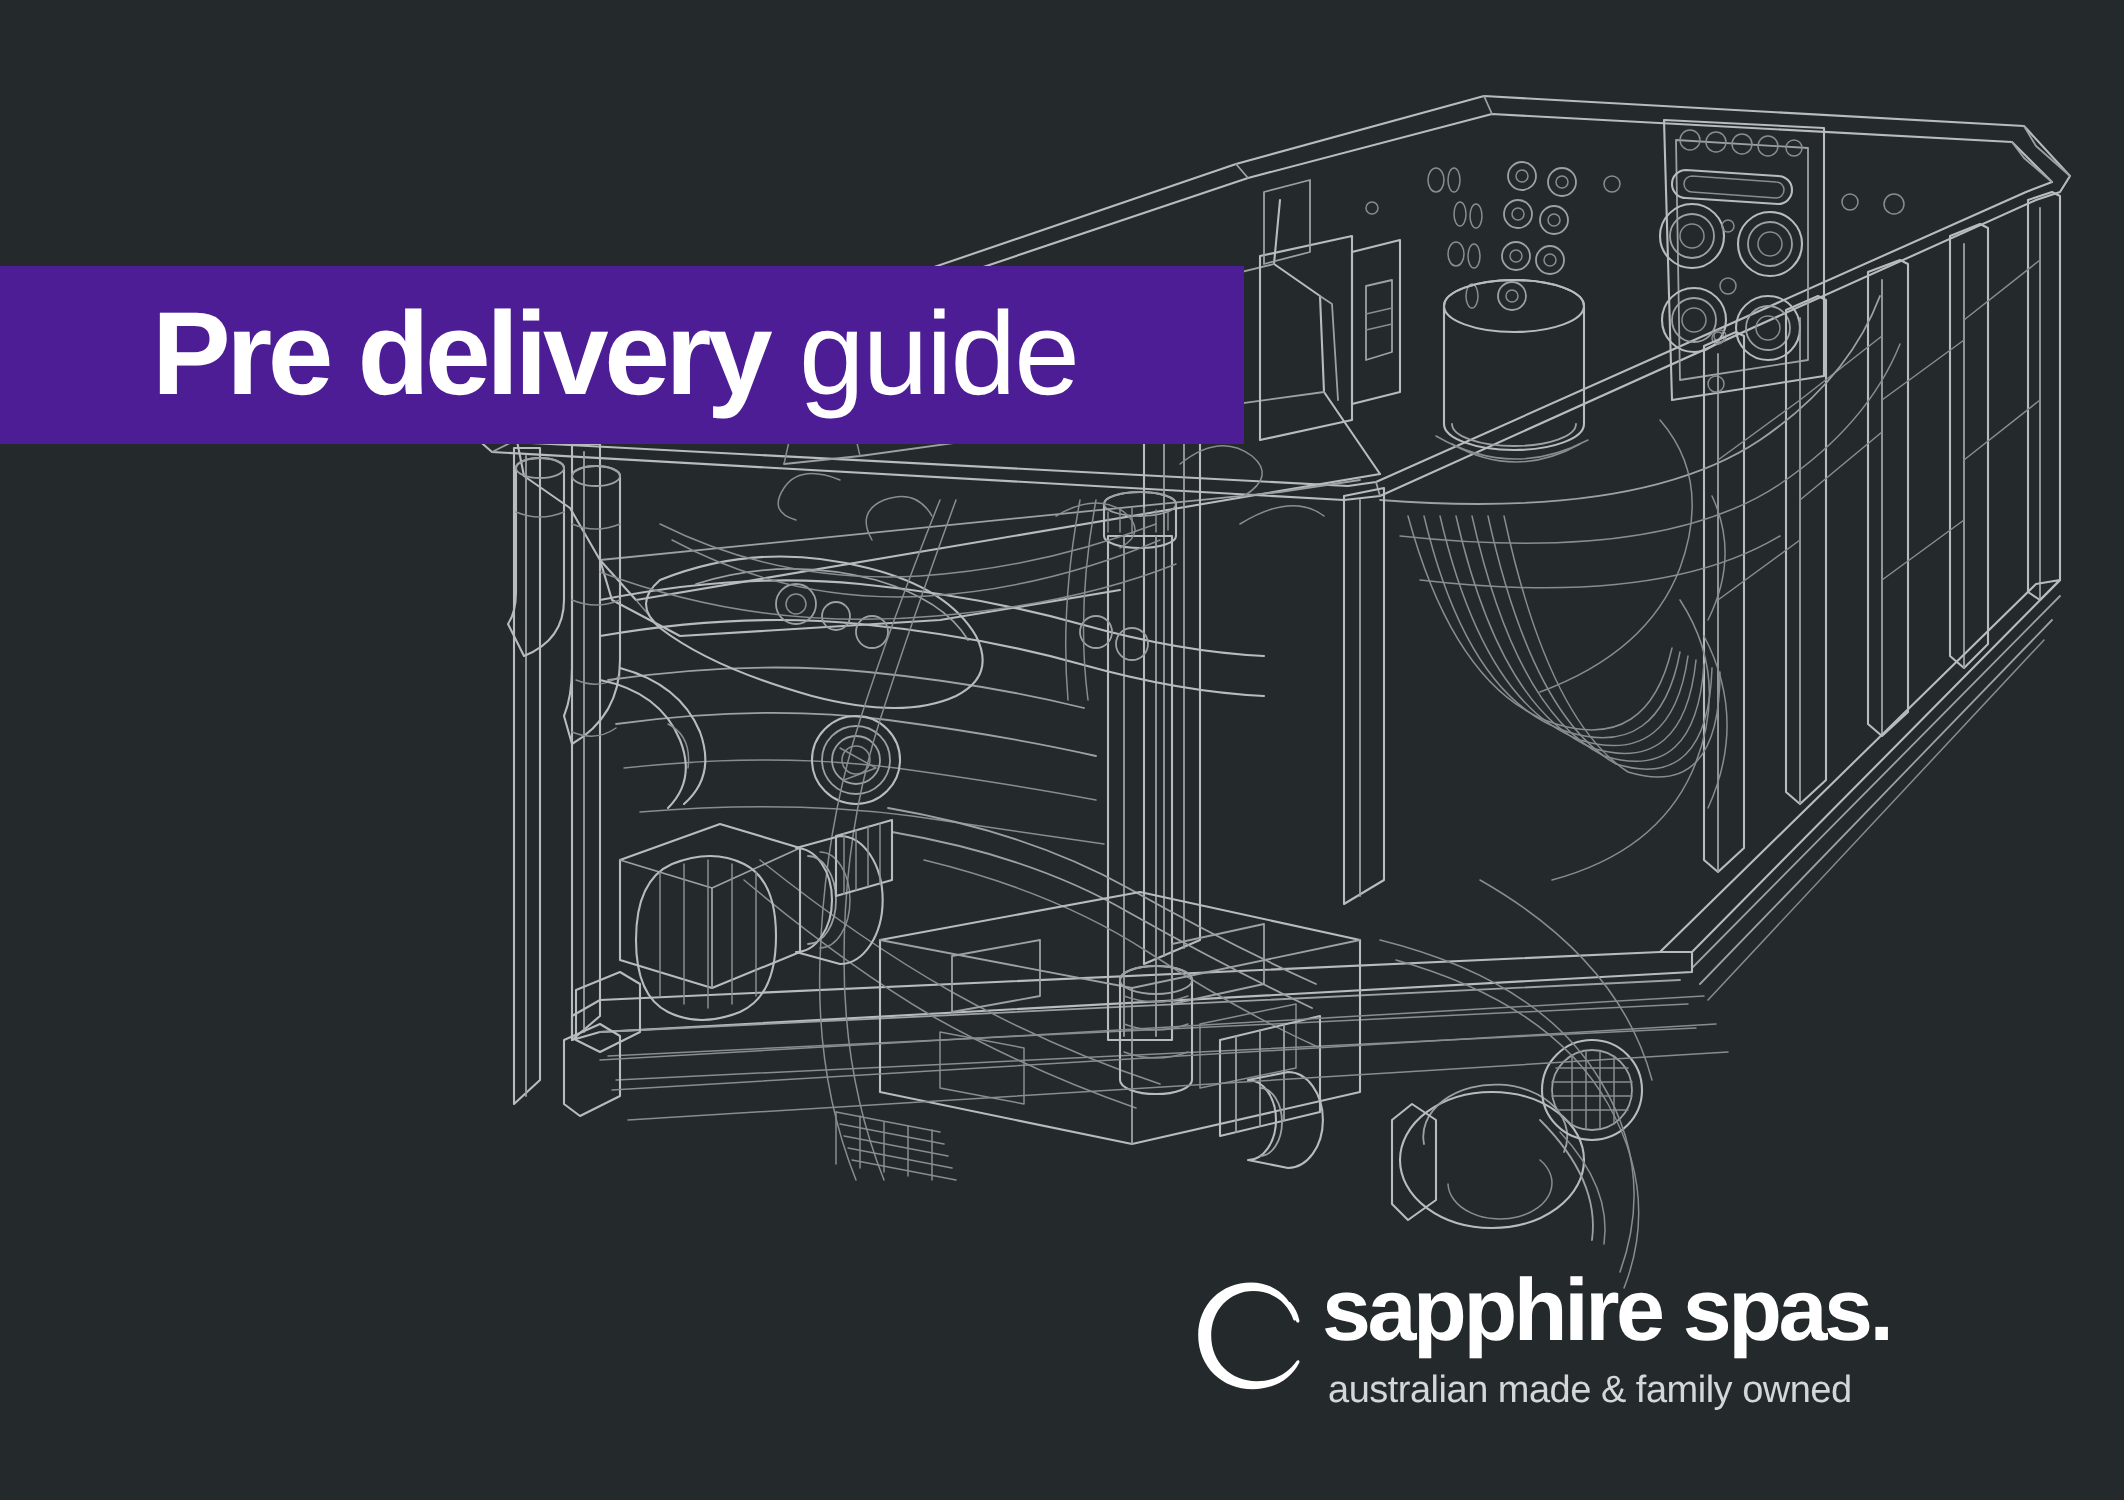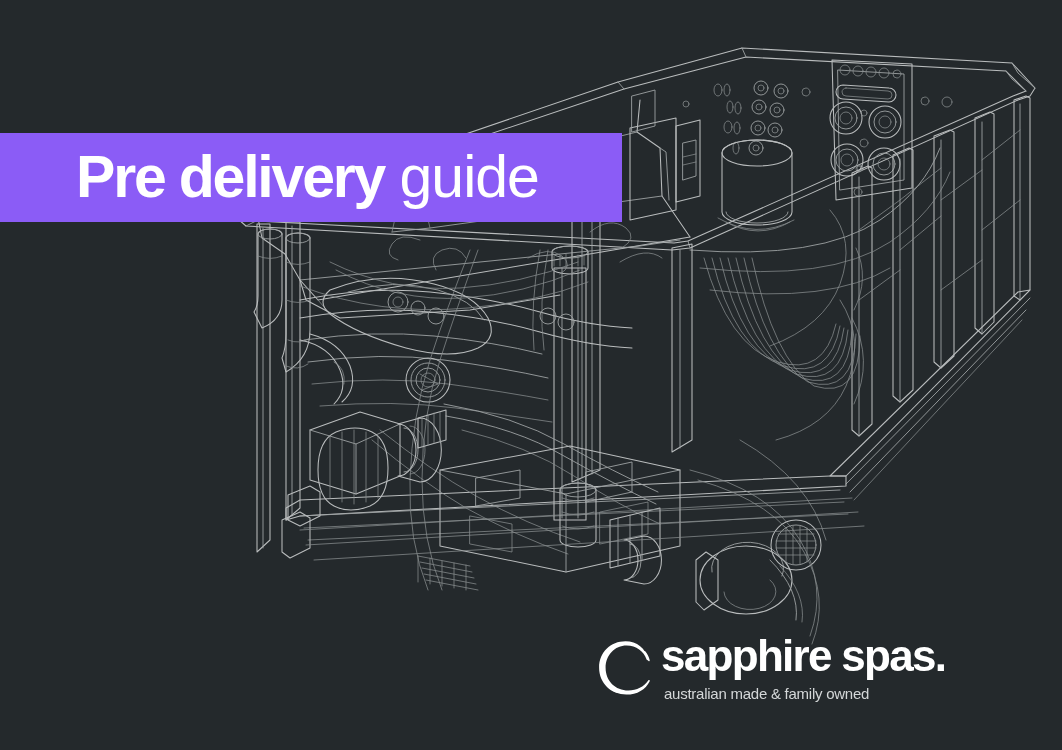--- a/index.html
+++ b/index.html
@@ -35,21 +35,21 @@
   .ln-d { fill: none; stroke: #9da1a3; stroke-width: 0.9;  stroke-linejoin: round; stroke-linecap: round; }
   .ln-f { fill: none; stroke: #888d8f; stroke-width: 0.75; stroke-linejoin: round; stroke-linecap: round; }
 
   
   #title-band {
     position: absolute;
     left: 0;
     top: 133px;
     width: 622px;
     height: 89px;
-    background: #8b5cf6;
+    background: #4c1d95;
     display: flex;
     align-items: center;
   }
   #title-text {
     margin-left: 76px;
     color: #ffffff;
     font-size: 59px;
     line-height: 1;
     white-space: nowrap;
     letter-spacing: -2.2px;
@@ -79,21 +79,21 @@
   #brand-name {
     color: #ffffff;
     font-size: 44px;
     font-weight: 700;
     line-height: 1;
     letter-spacing: -1.7px;
     white-space: nowrap;
   }
   #brand-tagline {
     color: #d4d7d8;
-    font-size: 15px;
+    font-size: 19px;
     font-weight: 400;
     line-height: 1;
     margin-top: 8px;
     margin-left: 3px;
     letter-spacing: -0.25px;
     white-space: nowrap;
   }
 
   
   #aus-made-badge {

